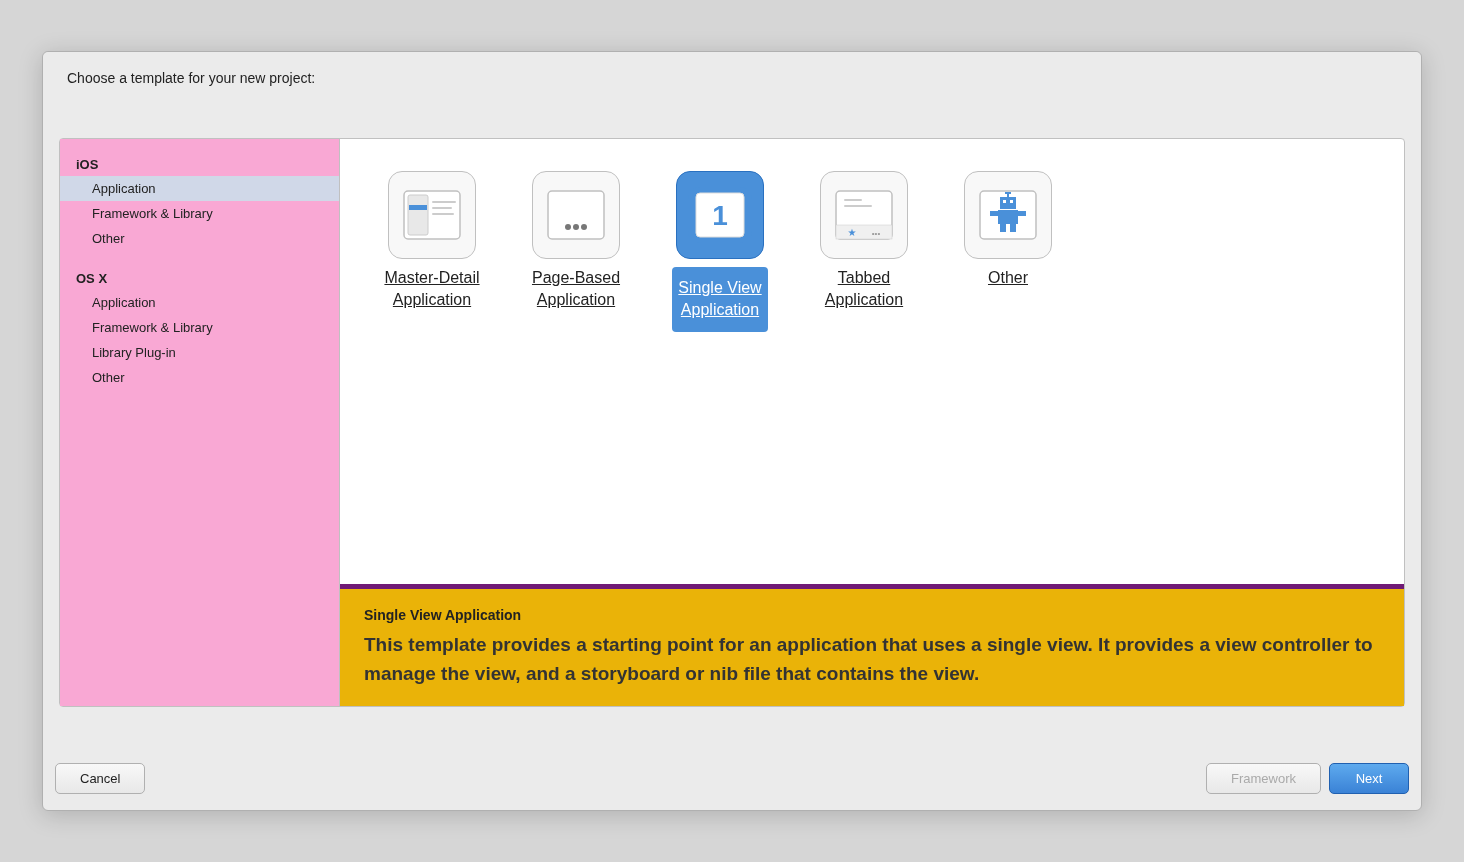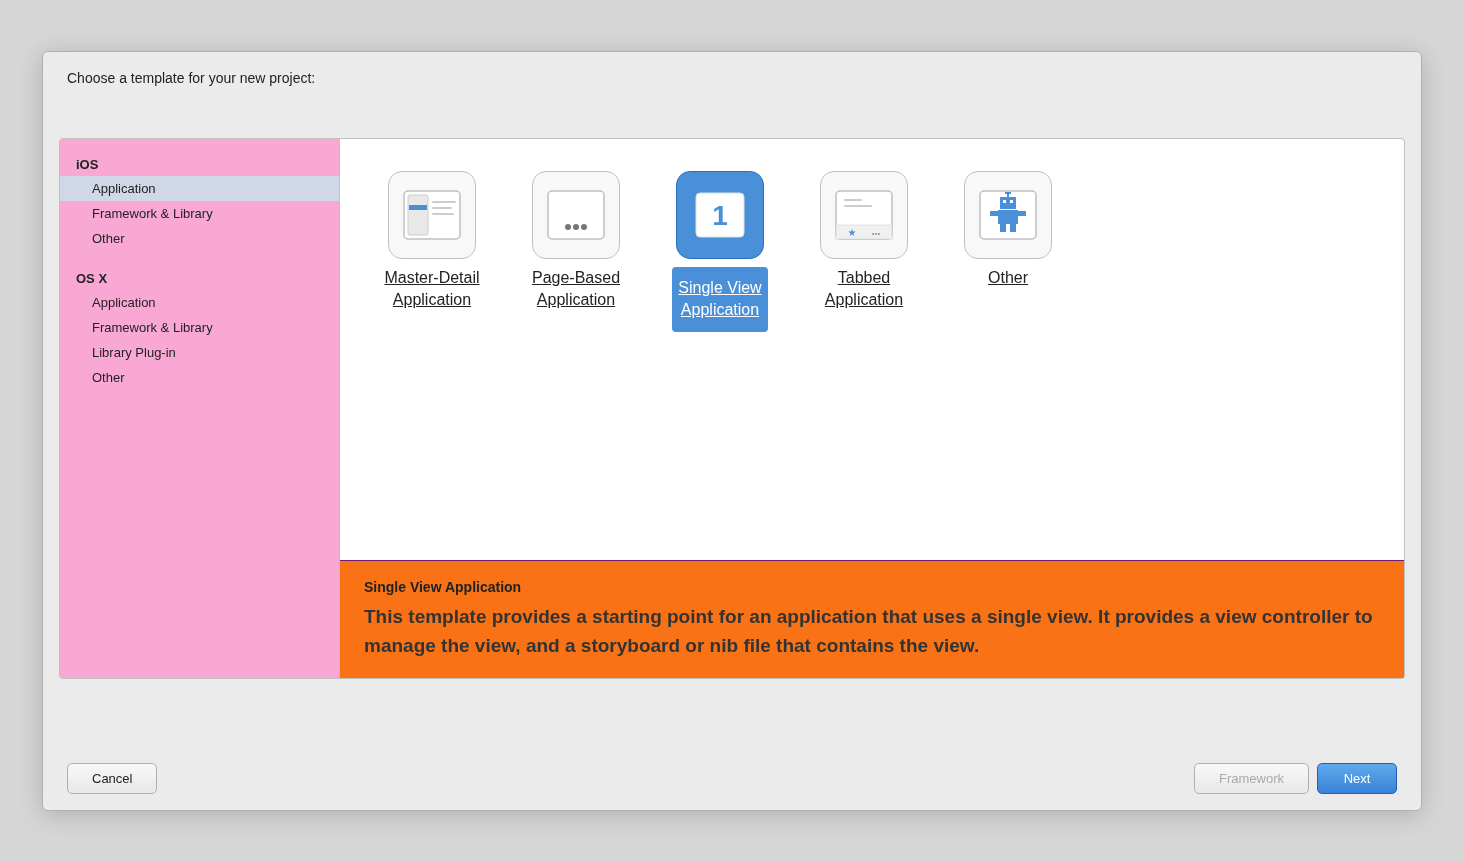--- a/index.html
+++ b/index.html
@@ -113,43 +113,42 @@
       border-color: #2970c0;
     }
     .template-label {
       font-size: 16px;
       text-align: center;
       color: #222;
       line-height: 1.4;
       text-decoration: underline;
     }
     .description-area {
-      border-top: 1px solid #701a75;
+      border-top: 5px solid #701a75;
       padding: 18px 24px 18px 24px;
-      background: #f97316;
+      background: #eab308;
       margin-top: 42px;
     }
     .description-title {
       font-size: 14px;
       font-weight: 600;
       color: #222;
       margin-bottom: 8px;
     }
     .description-text {
       font-size: 19px;
       color: #333;
       line-height: 1.5;
       font-weight: bold;
     }
     .dialog-footer {
       display: flex;
       justify-content: space-between;
       align-items: center;
-      padding: 16px 24px;
-      margin-top: 28px;
+      padding: 16px 12px;
     }
     .btn {
       font-size: 13px;
       padding: 7px 24px;
       border-radius: 5px;
       border: 1px solid #b0b0b0;
       cursor: pointer;
       background: linear-gradient(to bottom, #f8f8f8, #e8e8e8);
       color: #222;
       min-width: 80px;

